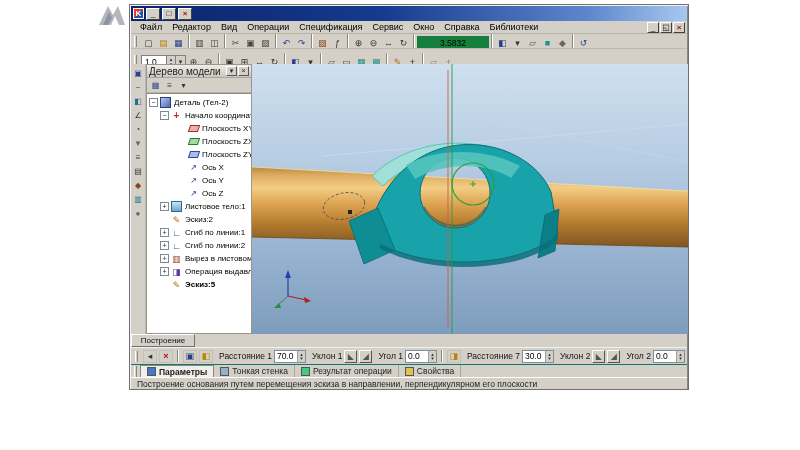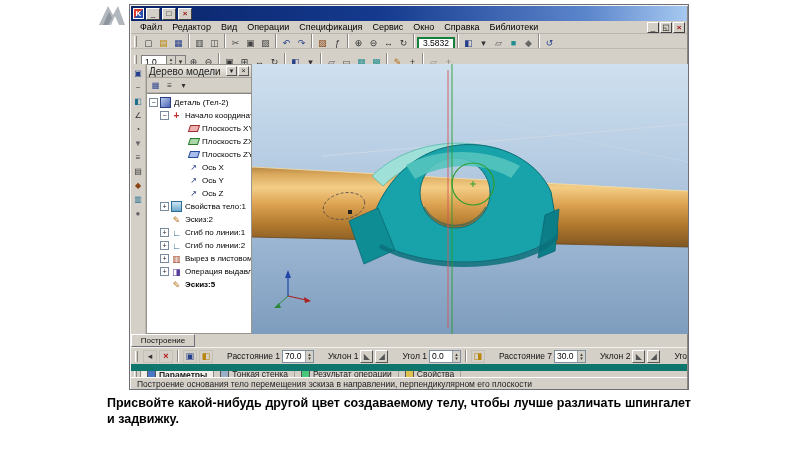--- a/index.html
+++ b/index.html
@@ -25,22 +25,22 @@
   .mdi-btns{margin-left:auto;display:flex;gap:1px;padding-right:2px}
   .mdi-btns .wbtn{width:12px;height:11px}
 
   .tbrow{position:absolute;left:1px;width:556px;height:15px;display:flex;align-items:center;gap:1px;
          background:#d4d0c8;border-bottom:1px solid #bdb9b1;padding-left:2px;overflow:hidden}
   .tb1{top:29px}.tb2{top:48px}
   .grip{width:3px;height:11px;border-left:1px solid #fff;border-right:1px solid #8a8880;margin:0 3px 0 1px;flex:0 0 auto}
   .tb-btn{width:15px;height:14px;display:inline-flex;align-items:center;justify-content:center;
           font-size:9px;color:#333;flex:0 0 auto;background:#d4d0c8;border:1px solid #d4d0c8}
   .tb-sep{width:2px;height:12px;border-left:1px solid #8a8880;border-right:1px solid #fff;margin:0 2px;flex:0 0 auto}
-  .tb-field{height:13px;min-width:38px;background:#fff;border:2px solid #15803d;font-size:8.5px;color:#000;
-            display:inline-flex;align-items:center;padding:0 4px;flex:0 0 auto}
+  .tb-field{height:13px;min-width:38px;background:#fff;border:7px solid #15803d;font-size:8.5px;color:#000;
+            display:inline-flex;align-items:center;padding:0 16px;flex:0 0 auto}
   .tb-combo{display:inline-flex;align-items:stretch;height:14px;background:#fff;border:1px solid #7f7f7f;
             font-size:8.5px;flex:0 0 auto}
   .cv{min-width:24px;padding:0 3px;display:flex;align-items:center;color:#000}
   .cspin{width:9px;background:#d4d0c8;border-left:1px solid #7f7f7f;font-size:5px;line-height:5px;
          display:flex;flex-direction:column;align-items:center;justify-content:center;color:#333}
   .cdrop{width:10px;background:#d4d0c8;border-left:1px solid #7f7f7f;font-size:7px;color:#333;
          display:flex;align-items:center;justify-content:center}
 
   .lefttb{position:absolute;left:1px;top:59px;width:15px;height:270px;background:#d4d0c8;
           display:flex;flex-direction:column;align-items:center;gap:1px;padding-top:3px;border-right:1px solid #bdb9b1}
@@ -85,31 +85,31 @@
 
   .buildtab{position:absolute;left:1px;top:329px;width:64px;height:13px;background:#d4d0c8;
             border:1px solid;border-color:#fff #6f6f78 #6f6f78 #fff;font-size:8px;color:#111;
             display:flex;align-items:center;justify-content:center}
 
   
   .propbar{position:absolute;left:1px;top:342px;width:556px;height:17px;background:#d4d0c8;
            border-top:1px solid #f2f1ec;display:flex;align-items:center;gap:2px;padding-left:3px;overflow:hidden}
   .pb-btn{width:14px;height:13px;display:inline-flex;align-items:center;justify-content:center;font-size:9px;
           color:#333;flex:0 0 auto;border:1px solid #c4c0b8;background:#d4d0c8}
-  .pb-label{font-size:8.5px;color:#111;white-space:nowrap;flex:0 0 auto;margin-left:12px}
+  .pb-label{font-size:8.5px;color:#111;white-space:nowrap;flex:0 0 auto;margin-left:4px}
   .pb-field{display:inline-flex;height:13px;background:#fff;border:1px solid #7f8f9f;flex:0 0 auto}
   .pb-val{min-width:22px;padding:0 2px;font-size:8.5px;color:#000;display:flex;align-items:center}
   .pb-spin{width:8px;background:#d4d0c8;border-left:1px solid #9aa2aa;display:flex;flex-direction:column;
            align-items:center;justify-content:center;font-size:5px;line-height:4px;color:#333}
   .pb-toggle{width:13px;height:13px;display:inline-flex;align-items:center;justify-content:center;font-size:8px;
              color:#555;border:1px solid;border-color:#fff #555 #555 #fff;background:#d4d0c8;flex:0 0 auto}
 
   
   .tabsrow{position:absolute;left:1px;top:359px;width:556px;height:13px;background:#d4d0c8;display:flex;
-           align-items:center;border-top:7px solid #0f766e;padding-left:2px;overflow:hidden}
+           align-items:center;border-top:1px solid #0f766e;padding-left:2px;overflow:hidden}
   .btab{display:inline-flex;align-items:center;gap:3px;padding:0 6px;height:12px;font-size:8.5px;color:#222;
         border-right:1px solid #a8a49c;white-space:nowrap}
   .btab.active{background:#efeee9;border:1px solid #8a8880;border-bottom:none;font-weight:bold}
   .tabic{width:9px;height:9px;border:1px solid #555;flex:0 0 auto}
   .tic0{background:#4a76c8}.tic1{background:#9ab0c8}.tic2{background:#4ac87a}.tic3{background:#e0c050}
   .statusbar{position:absolute;left:1px;top:372px;width:556px;height:12px;background:#d4d0c8;
              border-top:1px solid #fff;display:flex;align-items:center;padding-left:6px}
   .status-text{font-size:8.5px;color:#222;white-space:nowrap;overflow:hidden}
 
   
@@ -235,21 +235,21 @@
           <span class="tl">Ось Y</span>
         </div>
         <div class="trow lv2">
           <span class="exp hid">+</span>
           <span class="ti ic-axis">↗</span>
           <span class="tl">Ось Z</span>
         </div>
         <div class="trow lv1">
           <span class="exp">+</span>
           <span class="ti ic-sheet"></span>
-          <span class="tl">Свойства тело:1</span>
+          <span class="tl">Листовое тело:1</span>
         </div>
         <div class="trow lv1">
           <span class="exp hid">+</span>
           <span class="ti ic-sketch">✎</span>
           <span class="tl">Эскиз:2</span>
         </div>
         <div class="trow lv1">
           <span class="exp">+</span>
           <span class="ti ic-bend">∟</span>
           <span class="tl">Сгиб по линии:1</span>
@@ -380,18 +380,17 @@
         <span class="tabic tic2"></span>
         <span>Результат операции</span>
       </span>
       <span class="btab">
         <span class="tabic tic3"></span>
         <span>Свойства</span>
       </span>
     </div>
 
     <div class="statusbar">
-      <span class="status-text">Построение основания тело перемещения эскиза в направлении, перпендикулярном его плоскости</span>
+      <span class="status-text">Построение основания путем перемещения эскиза в направлении, перпендикулярном его плоскости</span>
     </div>
   </div>
 
-  <div class="caption">Присвойте какой-нибудь другой цвет создаваемому телу, чтобы лучше различать шпингалет и задвижку.</div>
 </div>
 
 </body></html>

